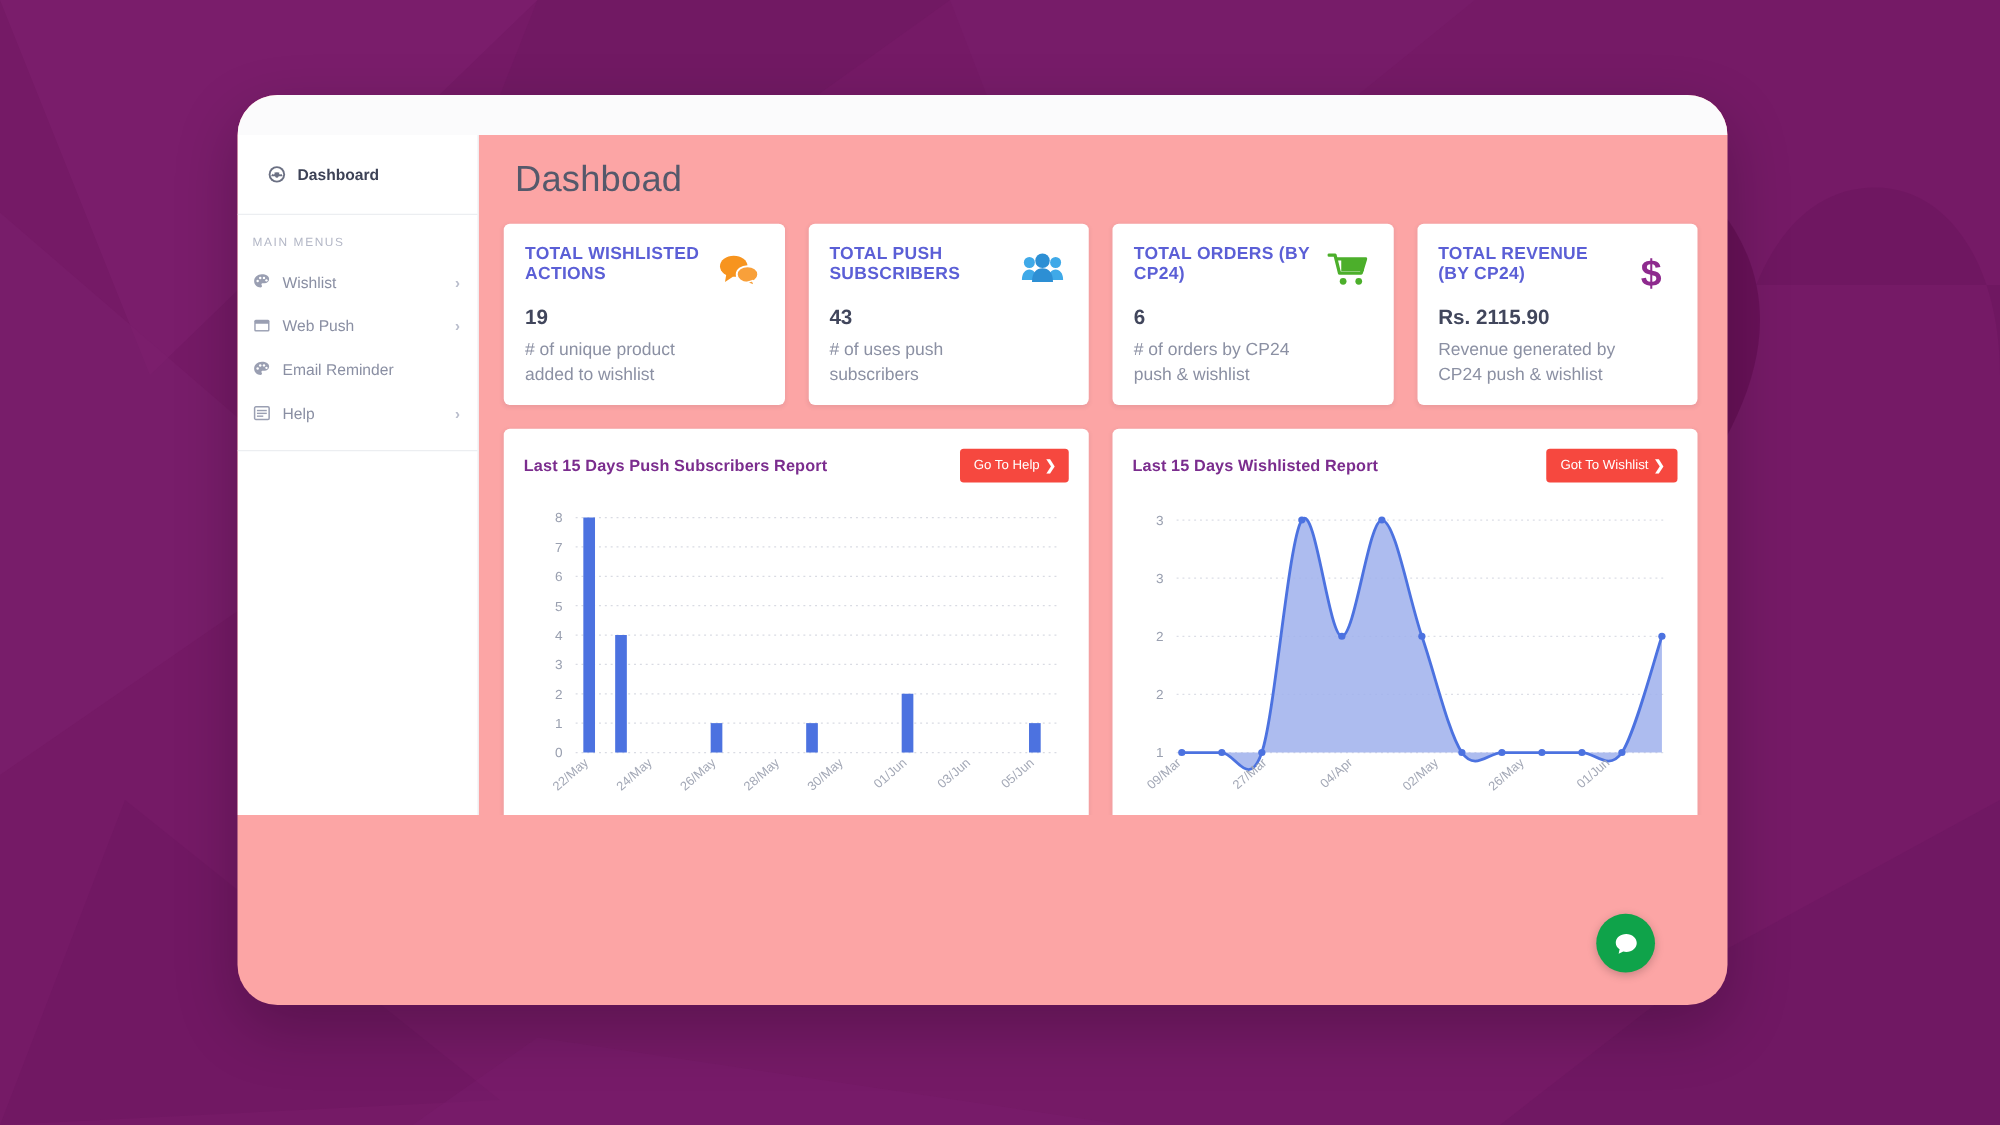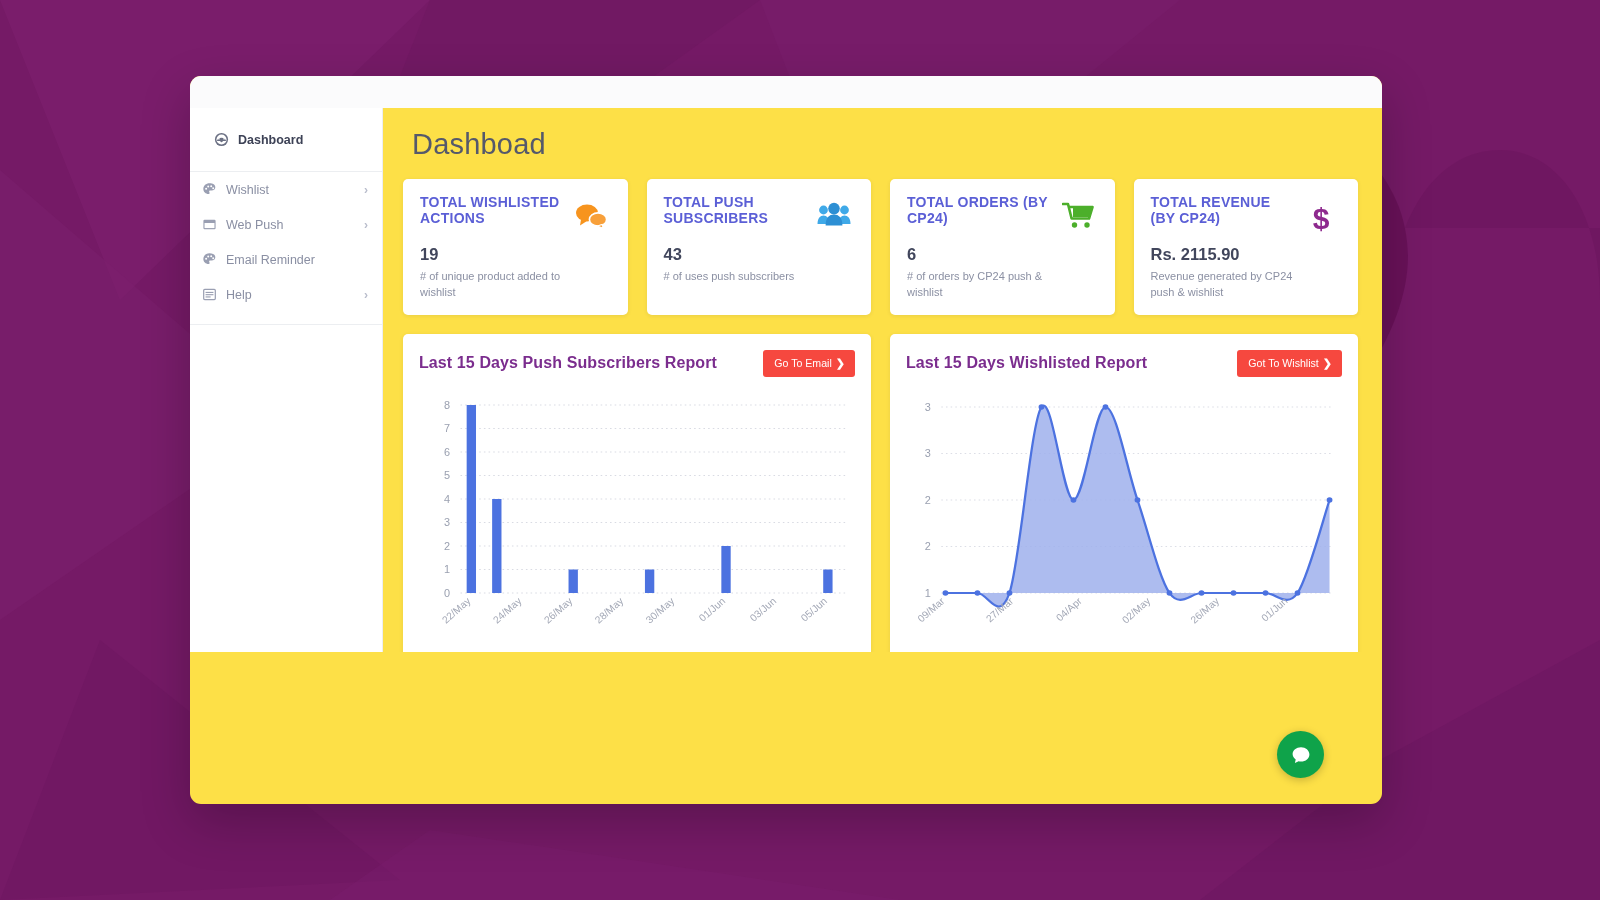--- a/index.html
+++ b/index.html
@@ -14,22 +14,22 @@
   }
 
   
   #bg-decor { position: absolute; inset: 0; overflow: hidden; z-index: 0; }
 
   
   .window {
     position: absolute;
     left: 190px; top: 76px;
     width: 1192px; height: 728px;
-    background: #fde047;
-    border-radius: 11px;
+    background: #fca5a5;
+    border-radius: 32px;
     box-shadow: 0 18px 50px rgba(0,0,0,0.22);
     z-index: 2;
     overflow: hidden;
   }
   .window-topbar { height: 32px; background: #fbfbfc; }
 
   .app-body { display: flex; height: 544px; }
 
   
   .sidebar {
@@ -108,21 +108,21 @@
     text-transform: uppercase;
     margin-bottom: 19px;
   }
   .stat-value {
     font-size: 16.5px;
     color: #41465c;
     font-weight: bold;
     margin-bottom: 5px;
   }
   .stat-desc {
-    font-size: 11px;
+    font-size: 14px;
     color: #8b90a3;
     line-height: 1.45;
   }
   .stat-icon {
     width: 46px; flex: 0 0 46px;
     display: flex; align-items: center; justify-content: center;
     align-self: flex-start;
     margin-top: 8px;
   }
 
@@ -133,21 +133,21 @@
     background: #fff;
     border-radius: 5px;
     box-shadow: 0 1px 4px rgba(30,35,60,0.09);
     padding: 16px 16px 0 16px;
     height: 350px;
     position: relative;
     overflow: hidden;
   }
   .chart-head { display: flex; align-items: center; justify-content: space-between; }
   .chart-title {
-    font-size: 16px;
+    font-size: 13px;
     color: #7b2d8e;
     font-weight: bold;
     letter-spacing: .1px;
   }
   .chart-btn {
     background: #f6483f;
     color: #fff;
     border: none;
     border-radius: 3px;
     font-size: 10.6px;
@@ -218,20 +218,21 @@
               <path d="M3 9.6 A5.4 5.4 0 0 1 13 9.6 Z" fill="#6b7083"></path>
               <circle cx="5.2" cy="7.2" r="0.9" fill="#ffffff"></circle>
               <circle cx="10.8" cy="7.2" r="0.9" fill="#ffffff"></circle>
               <circle cx="8" cy="9.6" r="1.3" fill="#6b7083"></circle>
             </svg>
           </span>
           <span class="sb-label">Dashboard</span>
         </div>
       </div>
 
+      <div class="sb-section">MAIN MENUS</div>
 
       <div class="sb-row">
         <span class="sb-ico">
           <svg width="15" height="15" viewBox="0 0 16 16">
             <path d="M8 1.4c-3.7 0-6.6 2.6-6.6 6 0 3.2 2.7 5.3 5.4 5.3.9 0 1.3-.5 1.3-1.1 0-.6-.5-.9-.5-1.5 0-.6.5-1 1.2-1h1.4c2.2 0 4-1.6 4-3.6 0-2.6-2.7-4.1-6.2-4.1z" fill="#9a9fb2"></path>
             <circle cx="4.4" cy="7.2" r="1.05" fill="#ffffff"></circle>
             <circle cx="6.6" cy="4.7" r="1.05" fill="#ffffff"></circle>
             <circle cx="9.8" cy="4.6" r="1.05" fill="#ffffff"></circle>
             <circle cx="11.9" cy="6.7" r="1.0" fill="#ffffff"></circle>
           </svg>
@@ -350,21 +351,21 @@
         </div>
 
       </div>
 
       <div class="chart-row">
 
         <section class="chart-card">
           <div class="chart-head">
             <div class="chart-title">Last 15 Days Push Subscribers Report</div>
             <button class="chart-btn">
-              <span>Go To Email</span>
+              <span>Go To Help</span>
               <span class="chev">❯</span>
             </button>
           </div>
           <div class="chart-plot">
             <svg id="bar-chart-svg" viewBox="0 0 420 255" preserveAspectRatio="none">
                 <line x1="40" y1="8" x2="412" y2="8" stroke="#d9dbe3" stroke-width="1" stroke-dasharray="1.5 3"></line>
                 <text x="30" y="12" text-anchor="end" font-size="10.5" fill="#9aa0b0" font-family="'Liberation Sans', sans-serif">8</text>
                 <line x1="40" y1="31.5" x2="412" y2="31.5" stroke="#d9dbe3" stroke-width="1" stroke-dasharray="1.5 3"></line>
                 <text x="30" y="35.5" text-anchor="end" font-size="10.5" fill="#9aa0b0" font-family="'Liberation Sans', sans-serif">7</text>
                 <line x1="40" y1="55" x2="412" y2="55" stroke="#d9dbe3" stroke-width="1" stroke-dasharray="1.5 3"></line>

